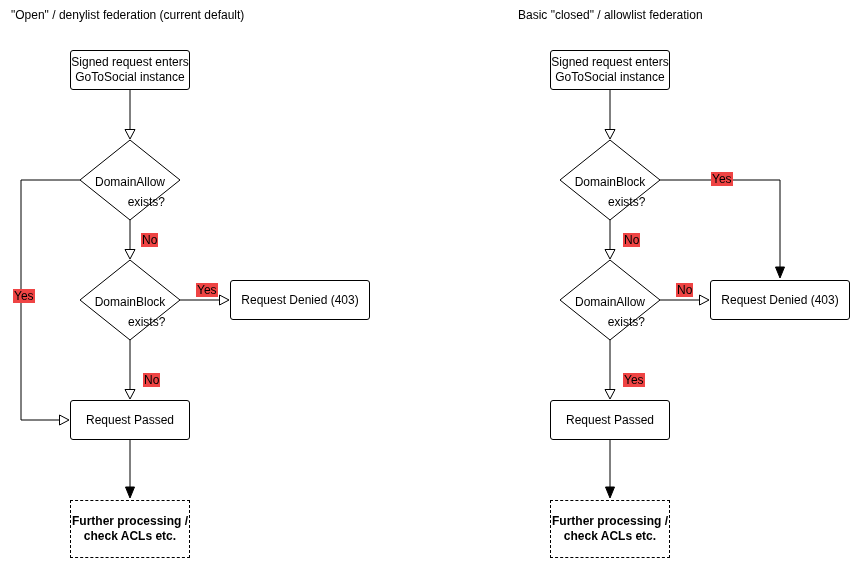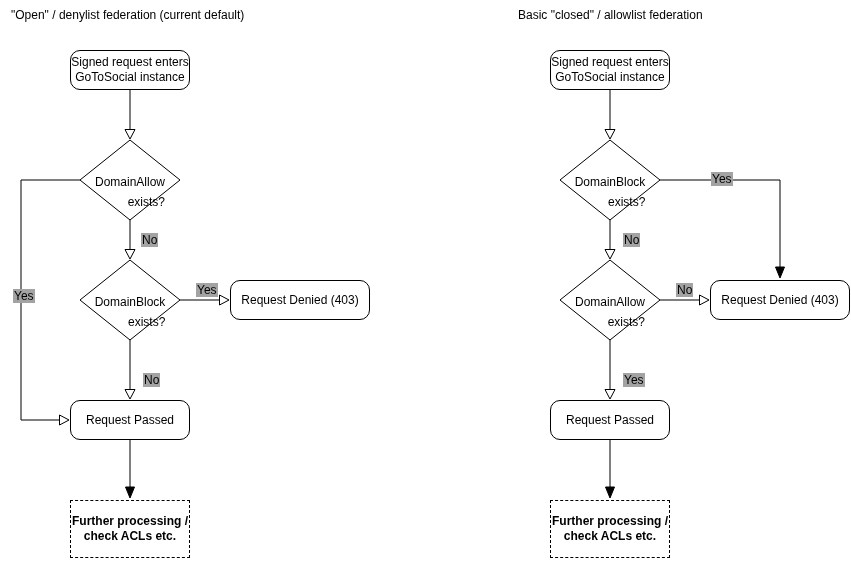--- a/index.html
+++ b/index.html
@@ -16,21 +16,21 @@
   .chart-title {
     position: absolute;
     font-size: 12px;
     line-height: 14px;
     white-space: nowrap;
   }
   .node {
     position: absolute;
     box-sizing: border-box;
     border: 1px solid #000000;
-    border-radius: 10px;
+    border-radius: 3px;
     background: #ffffff;
     display: flex;
     align-items: center;
     justify-content: center;
     text-align: center;
     font-size: 12px;
     line-height: 15px;
     white-space: pre-line;
   }
   .node.dashed {
@@ -47,21 +47,21 @@
     font-size: 12px;
     line-height: 20px;
     white-space: pre-line;
     background: transparent;
     margin-top: 12px;
   }
   .edge-label {
     position: absolute;
     font-size: 12px;
     line-height: 14px;
-    background: #a3a3a3;
+    background: #ef4444;
     padding: 0 1px;
     white-space: nowrap;
   }
   .shape { fill: #ffffff; stroke: #000000; stroke-width: 1; }
   .wire  { fill: none; stroke: #000000; stroke-width: 1; }
   .arrow-open   { fill: #ffffff; stroke: #000000; stroke-width: 1; }
   .arrow-solid  { fill: #000000; stroke: #000000; stroke-width: 1; }
 </style>
 </head>
 <body>

